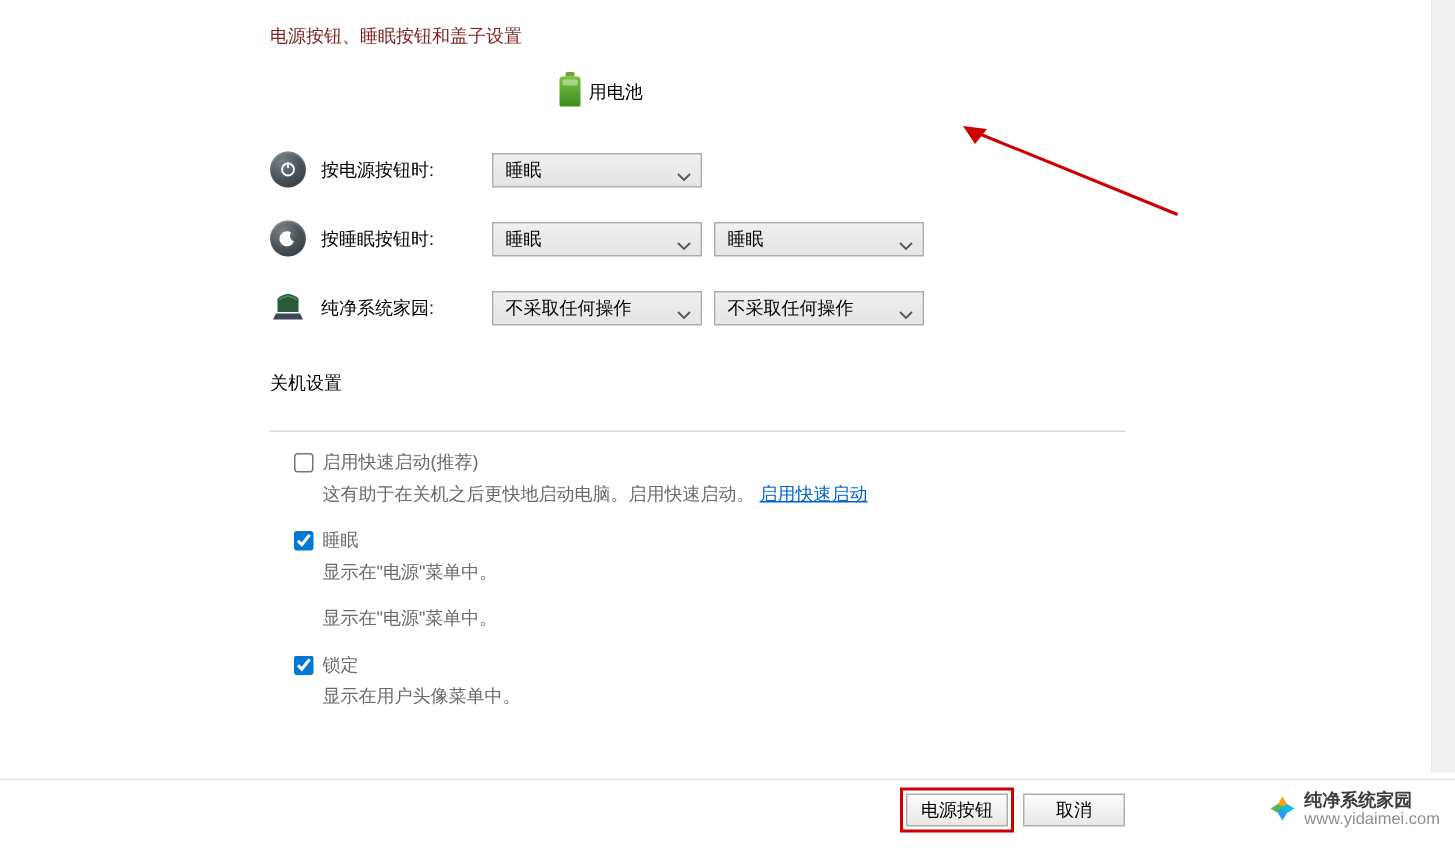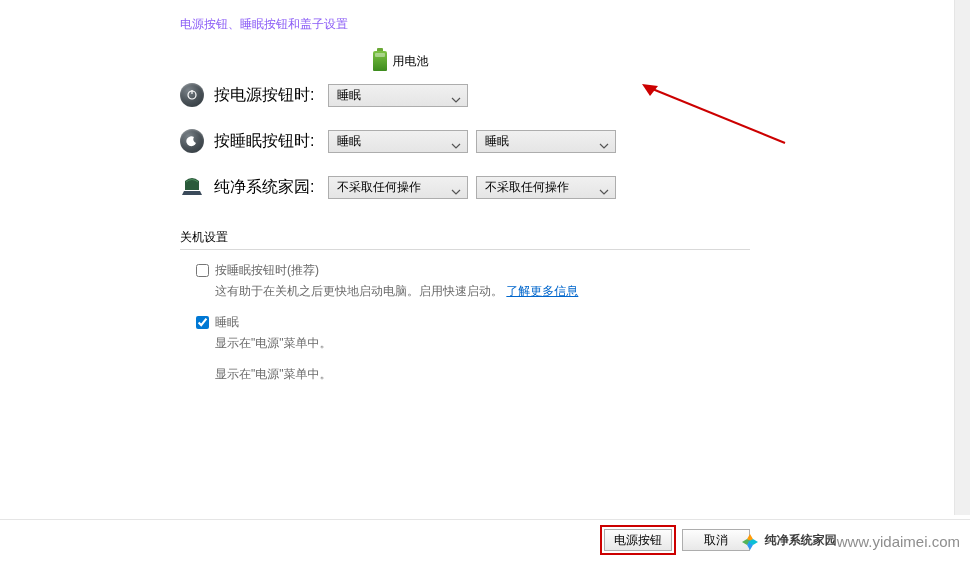--- a/index.html
+++ b/index.html
@@ -13,27 +13,27 @@
       overflow: hidden;
     }
     .content-area {
       position: absolute;
       left: 180px;
       top: 16px;
       width: 770px;
     }
     .section-title {
       font-size: 12px;
-      color: #8b5cf6;
+      color: #7f1d1d;
       margin-bottom: 18px;
     }
     .column-headers {
       display: flex;
       margin-left: 148px;
-      margin-bottom: 12px;
+      margin-bottom: 30px;
       gap: 13px;
     }
     .col-header {
       width: 145px;
       display: flex;
       align-items: center;
       justify-content: center;
       gap: 6px;
       font-size: 12px;
     }
@@ -106,21 +106,21 @@
     }
     .sleep-btn-icon svg { width: 12px; height: 12px; }
     .lid-icon {
       width: 24px;
       height: 20px;
       position: relative;
     }
     .lid-icon svg { width: 100%; height: 100%; }
     .row-label {
       width: 114px;
-      font-size: 16px;
+      font-size: 12px;
       color: #000;
     }
     .dropdown {
       width: 140px;
       height: 23px;
       background: linear-gradient(to bottom, #f0f0f0 0%, #e5e5e5 100%);
       border: 1px solid #adadad;
       display: flex;
       align-items: center;
       justify-content: space-between;
@@ -134,21 +134,21 @@
       height: 6px;
     }
     .chevron-down svg { width: 100%; height: 100%; }
     .shutdown-section {
       margin-top: 30px;
       margin-left: 0;
     }
     .shutdown-title {
       font-size: 12px;
       position: relative;
-      padding-bottom: 4px;
+      padding-bottom: 24px;
     }
     .shutdown-title::after {
       content: "";
       position: absolute;
       bottom: 0;
       left: 0;
       width: 570px;
       height: 1px;
       background: #d9d9d9;
     }
@@ -235,25 +235,25 @@
       opacity: 0.95;
     }
     .watermark-logo {
       width: 20px;
       height: 20px;
     }
     .watermark-text {
       font-size: 12px;
       font-weight: 500;
       display: flex;
-      flex-direction: row;
+      flex-direction: column;
       line-height: 1.1;
     }
     .watermark-name { color: #333; font-weight: bold; }
-    .watermark-url { color: #888; font-size: 15px; }
+    .watermark-url { color: #888; font-size: 11px; }
     .right-border {
       position: absolute;
       right: 15px;
       top: 0;
       bottom: 55px;
       width: 1px;
       background: #e5e5e5;
     }
     .scrollbar-stub {
       position: absolute;
@@ -345,36 +345,43 @@
           </svg></span>
     </div>
   </div>
 
   <div class="shutdown-section">
     <div class="shutdown-title">关机设置</div>
     <div class="checkbox-list">
       <div class="checkbox-item">
         <label class="checkbox-row">
           <input type="checkbox" style="">
-          <span>按睡眠按钮时(推荐)</span>
+          <span>启用快速启动(推荐)</span>
         </label>
         <div class="checkbox-desc">
           <span>这有助于在关机之后更快地启动电脑。启用快速启动。</span>
-          <span class="link">了解更多信息</span>
+          <span class="link">启用快速启动</span>
         </div>
       </div>
       <div class="checkbox-item">
         <label class="checkbox-row">
           <input type="checkbox" checked="" style="">
           <span>睡眠</span>
         </label>
         <div class="checkbox-desc">显示在"电源"菜单中。</div>
       </div>
       <div class="checkbox-item">
         <div class="checkbox-desc">显示在"电源"菜单中。</div>
+      </div>
+      <div class="checkbox-item">
+        <label class="checkbox-row">
+          <input type="checkbox" checked="" style="">
+          <span>锁定</span>
+        </label>
+        <div class="checkbox-desc">显示在用户头像菜单中。</div>
       </div>
     </div>
   </div>
 </div>
 
 <svg class="red-arrow" viewBox="0 0 150 70">
   <line x1="145" y1="65" x2="10" y2="10" stroke="#cc0000" stroke-width="2"></line>
   <polygon points="2,6 18,8 10,18" fill="#cc0000"></polygon>
 </svg>
 

